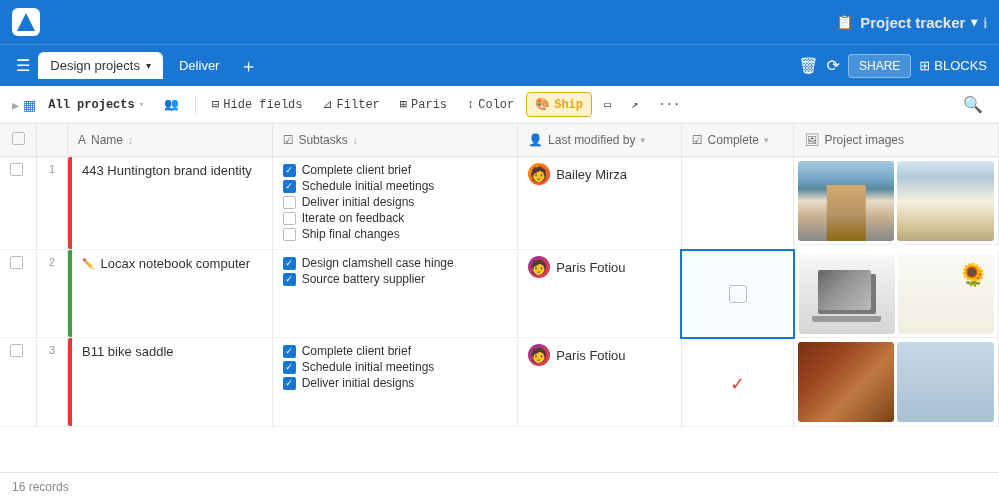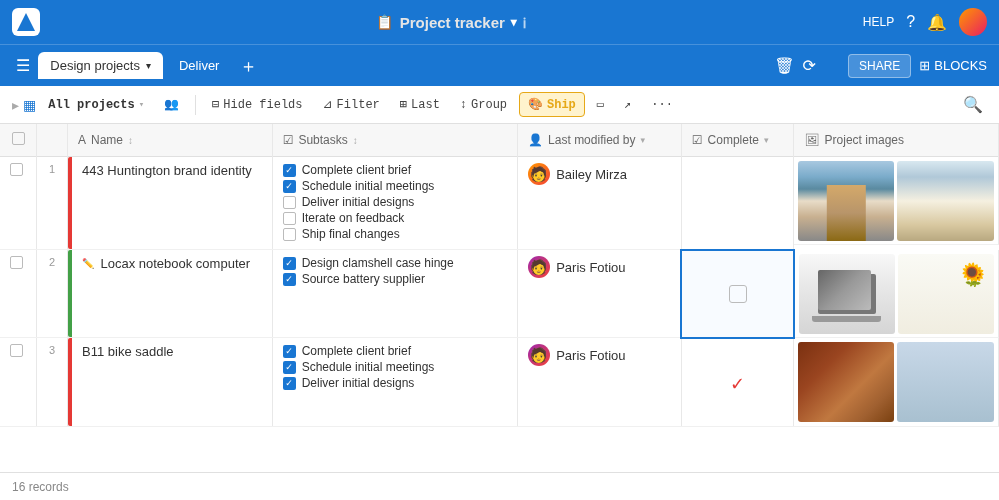--- a/index.html
+++ b/index.html
@@ -52,21 +52,20 @@
     .nav-right-actions { margin-left: auto; display: flex; align-items: center; gap: 8px; }
     .trash-icon, .history-icon { color: white; font-size: 16px; cursor: pointer; }
     .share-btn {
       background: rgba(255,255,255,0.2);
       color: white;
       border: 1px solid rgba(255,255,255,0.4);
       border-radius: 4px;
       padding: 4px 10px;
       font-size: 12px;
       cursor: pointer;
-      margin-left: 24px;
     }
     .blocks-btn { color: white; font-size: 13px; cursor: pointer; display: flex; align-items: center; gap: 4px; }
 
     
     .toolbar {
       background: white;
       height: 38px;
       display: flex;
       align-items: center;
       padding: 0 12px;
@@ -192,26 +191,20 @@
     <div class="logo-icon">
       <div class="logo-inner"></div>
     </div>
   </div>
   <div class="top-nav-center">
     <span style="font-size:14px;">📋</span>
     <span style="color:#e5e5e5;">Project tracker</span>
     <span style="color:white;font-size:12px;">▾</span>
     <span style="color:rgba(255,255,255,0.7);font-size:14px;">ℹ</span>
   </div>
-  <div class="top-nav-right">
-    <span style="color:white;font-size:12px;cursor:pointer;">HELP</span>
-    <span style="color:white;font-size:16px;cursor:pointer;">?</span>
-    <span style="color:white;font-size:16px;cursor:pointer;">🔔</span>
-    <div style="width:28px;height:28px;border-radius:50%;background:linear-gradient(135deg,#ff9800,#e91e63);cursor:pointer;overflow:hidden;display:flex;align-items:center;justify-content:center;"></div>
-  </div>
 </div>
 
 <div class="second-nav">
   <button class="hamburger-btn">☰</button>
   <div class="tab-active">
     <span>Design projects</span>
     <span style="font-size:10px;">▾</span>
   </div>
   <div class="tab-inactive">
     <span>Deliver</span>
@@ -242,25 +235,25 @@
   <button class="toolbar-btn">
     <span>⊟</span>
     <span>Hide fields</span>
   </button>
   <button class="toolbar-btn">
     <span>⊿</span>
     <span>Filter</span>
   </button>
   <button class="toolbar-btn">
     <span>⊞</span>
-    <span>Last</span>
+    <span>Paris</span>
   </button>
   <button class="toolbar-btn">
     <span>↕</span>
-    <span>Group</span>
+    <span>Color</span>
   </button>
   <button class="toolbar-btn active">
     <span style="color:#e6a817;">🎨</span>
     <span>Ship</span>
   </button>
   <button class="toolbar-btn">
     <span>▭</span>
   </button>
   <button class="toolbar-btn">
     <span>↗</span>

